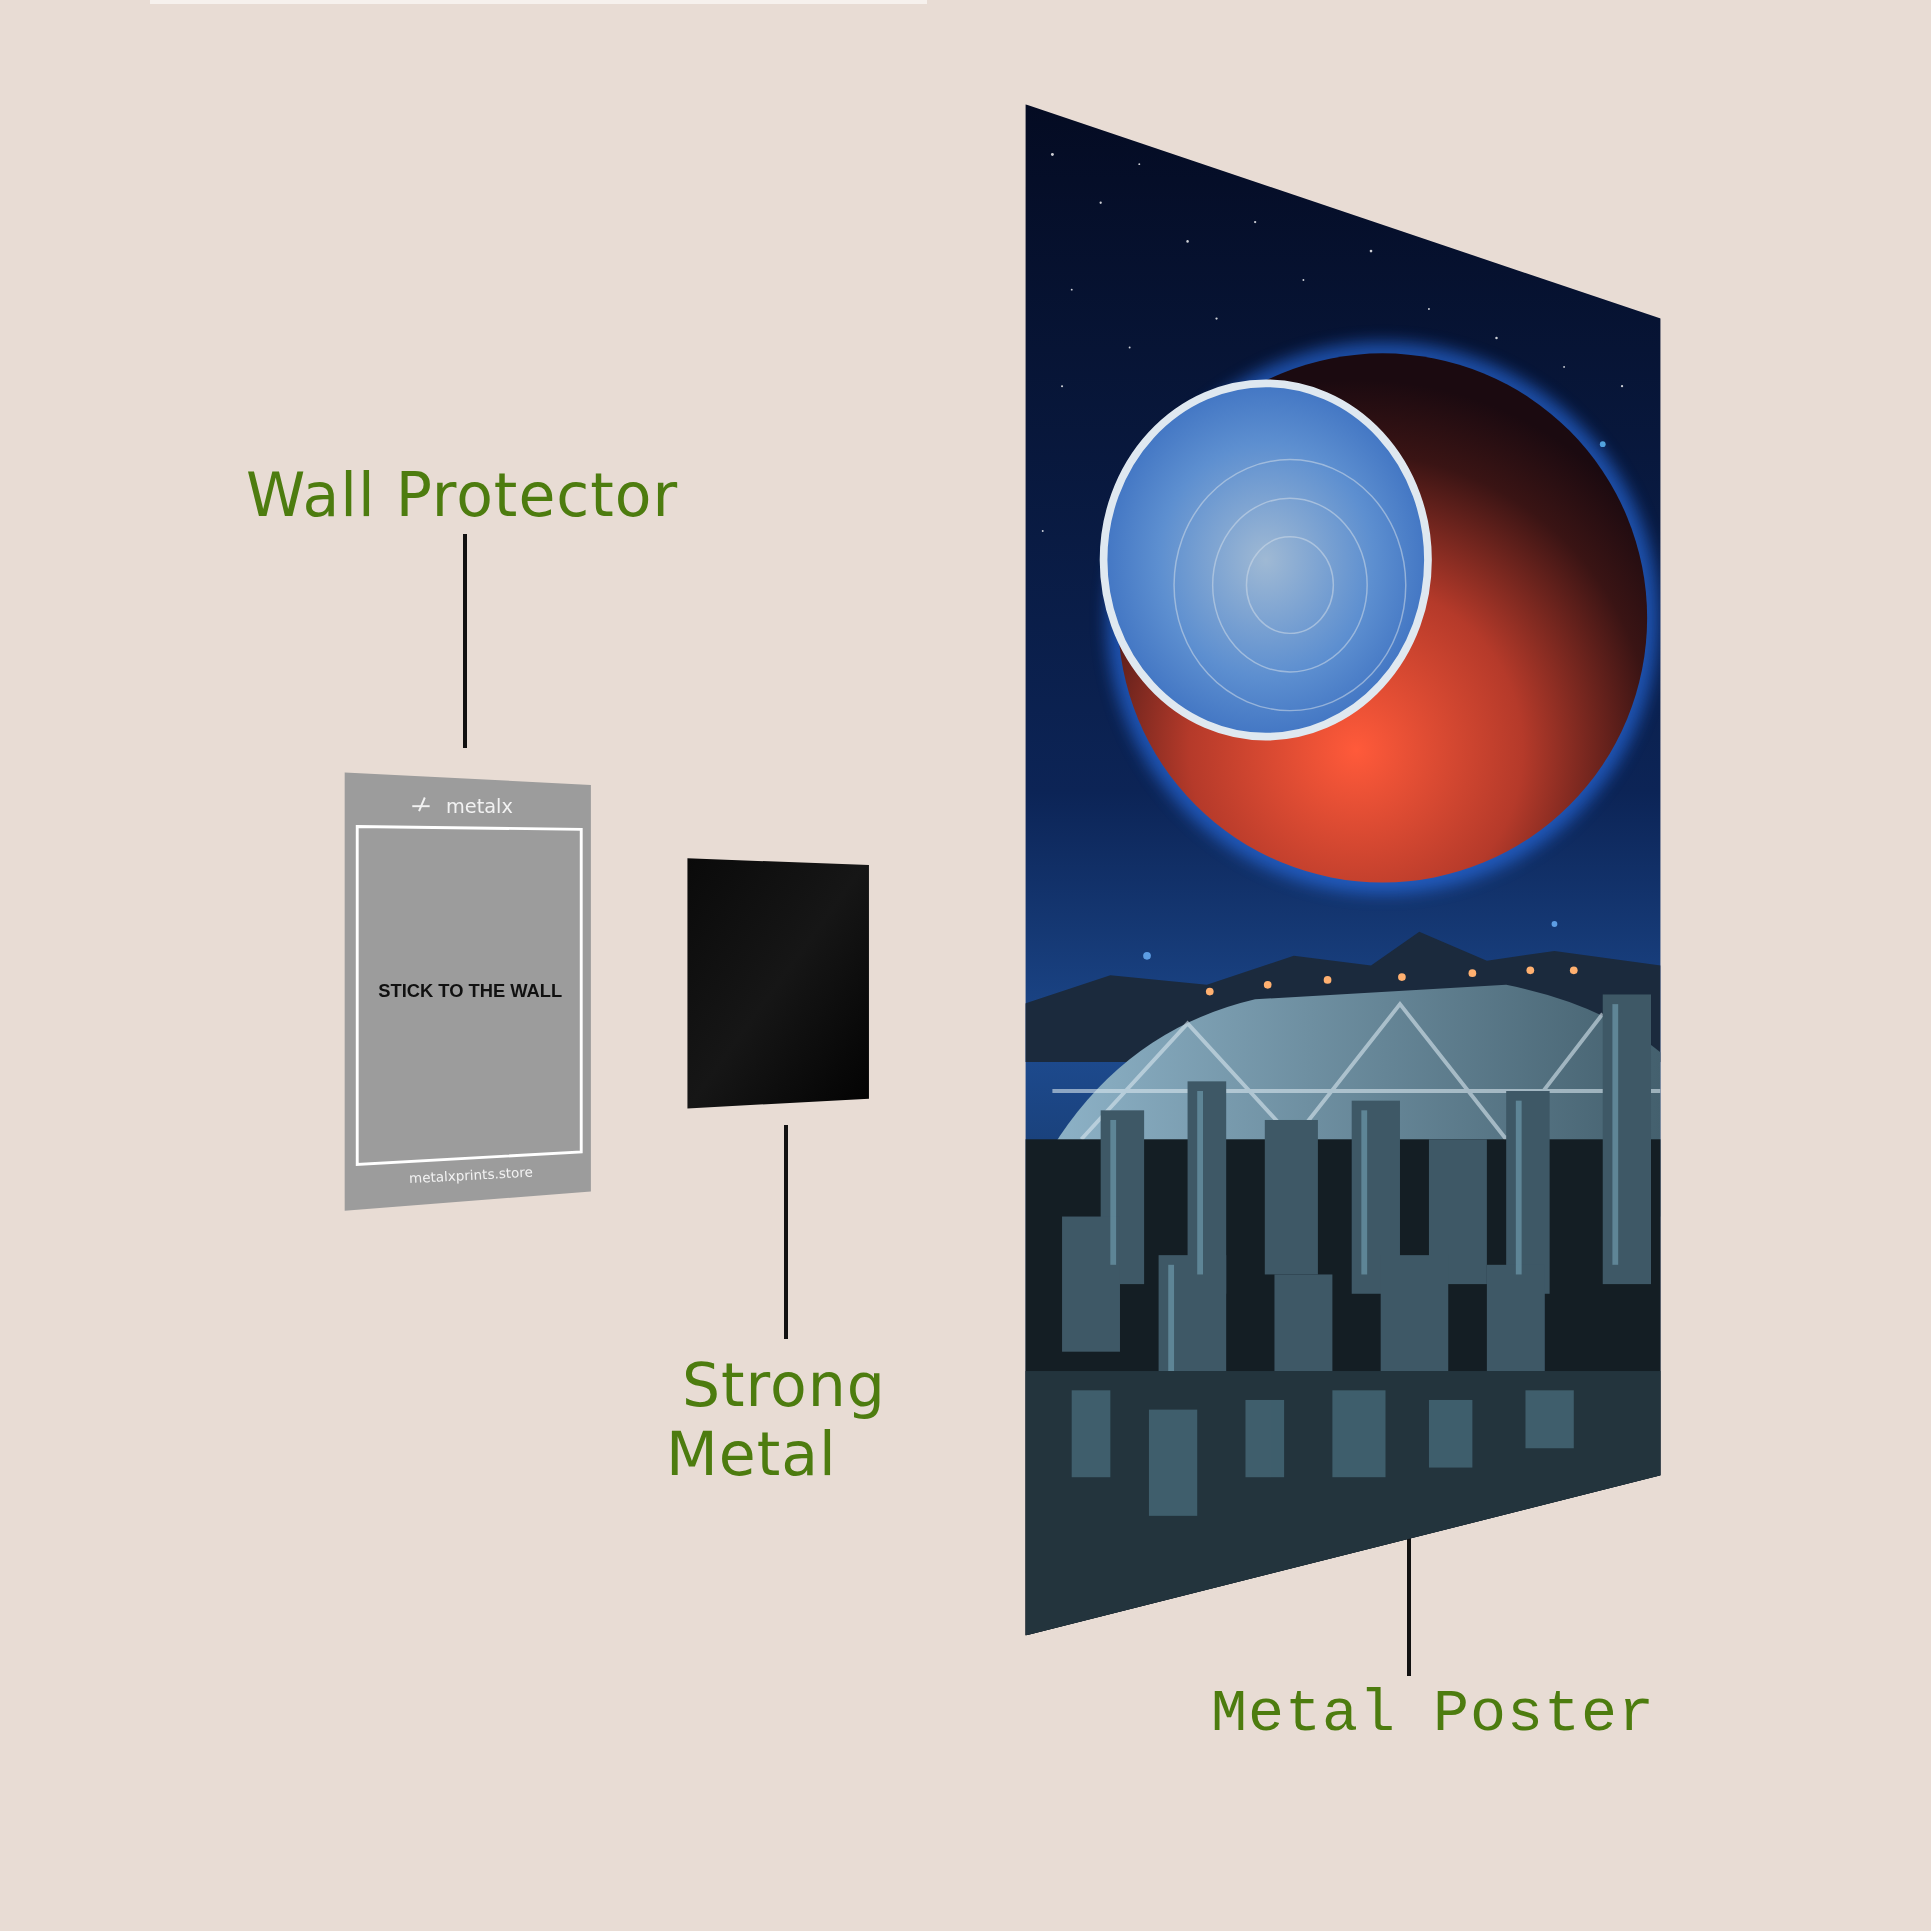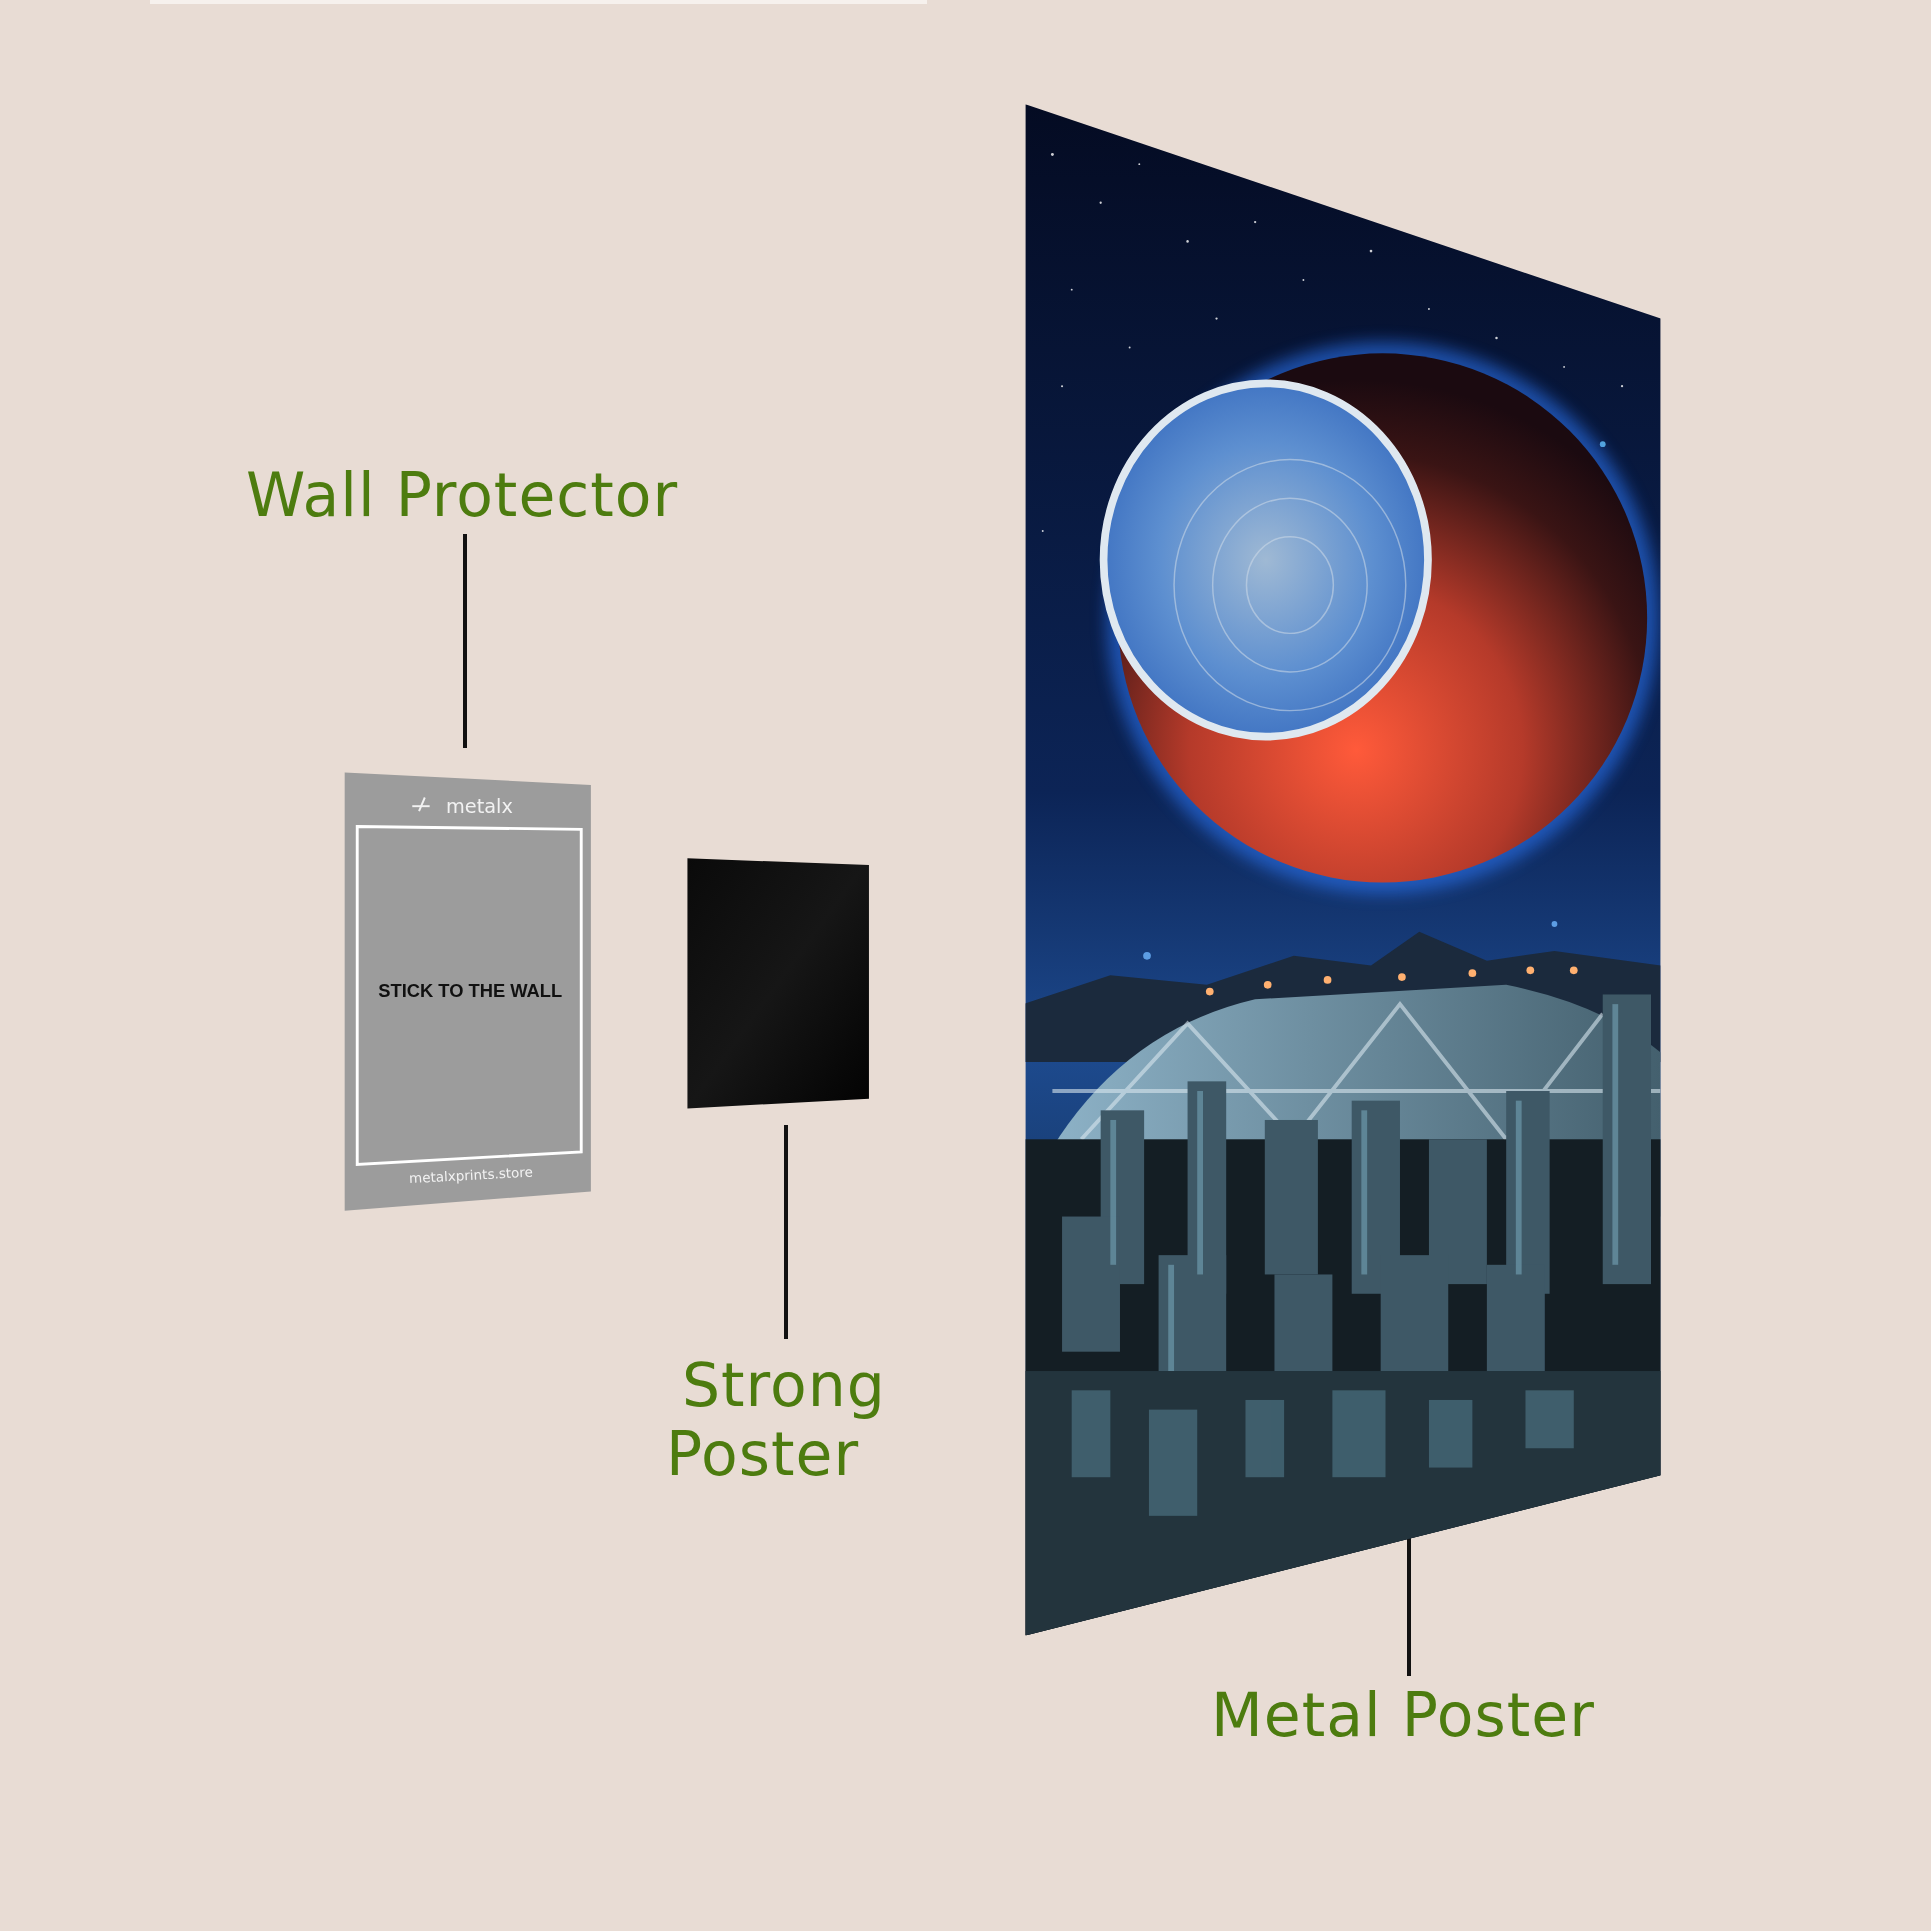--- a/index.html
+++ b/index.html
@@ -12,24 +12,24 @@
 </head>
 <body>
 
 <div class="top-strip"></div>
 
 <div class="label" style="left:246px; top:460px; font-size:60px;">Wall Protector</div>
 <div class="leader" style="left:463px; top:534px; height:214px;"></div>
 
 <div class="leader" style="left:784px; top:1125px; height:214px;"></div>
 <div class="label" style="left:682px; top:1344px; font-size:60px;margin-top:6px;">Strong</div>
-<div class="label" style="left:666px; top:1419px; font-size:60px;">Poster</div>
+<div class="label" style="left:666px; top:1419px; font-size:60px;">Metal</div>
 
 <div class="leader" style="left:1407px; top:1535px; height:141px;"></div>
-<div class="label" style="left:1211px; top:1680px; font-size:60px;">Metal Poster</div>
+<div class="label" style="left:1211px; top:1680px; font-size:60px;font-family:Liberation Mono, monospace;">Metal Poster</div>
 
 <svg class="scene" width="1931" height="1931" viewBox="0 0 2000 2000">
   <defs>
     <linearGradient id="sky" x1="0" y1="0" x2="0" y2="1">
       <stop offset="0" stop-color="#040b22"></stop>
       <stop offset="0.45" stop-color="#0c2456"></stop>
       <stop offset="0.62" stop-color="#1d4a8e"></stop>
       <stop offset="0.75" stop-color="#163766"></stop>
       <stop offset="1" stop-color="#0d1a22"></stop>
     </linearGradient>

